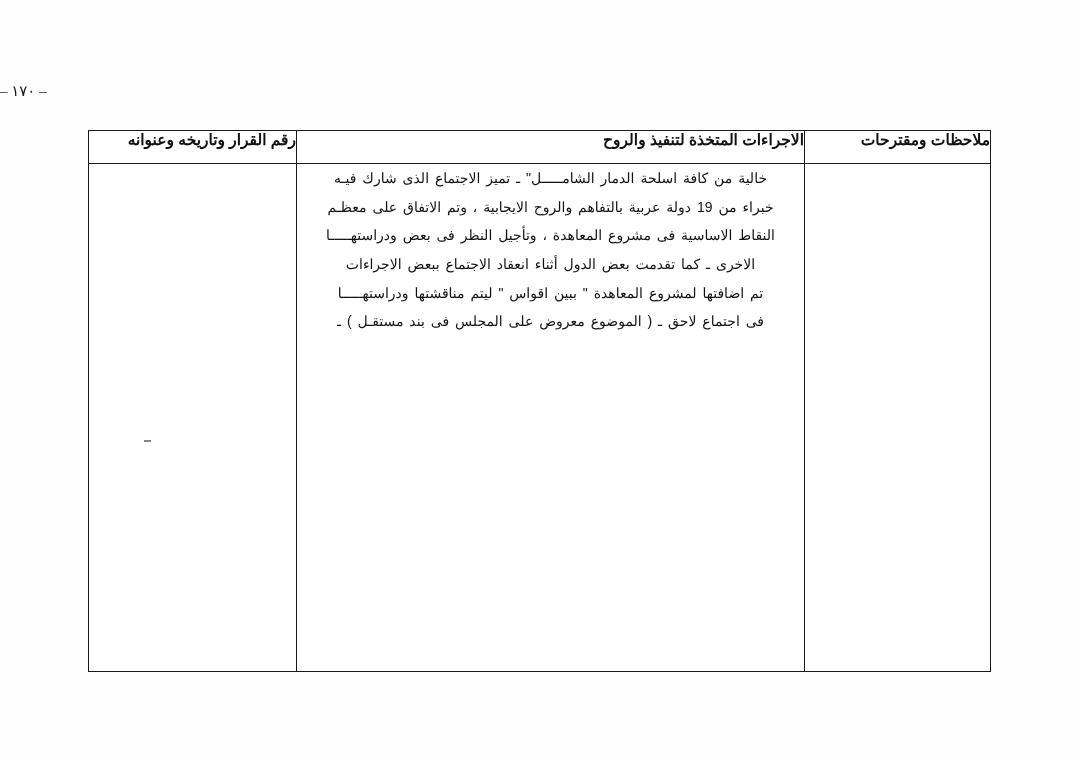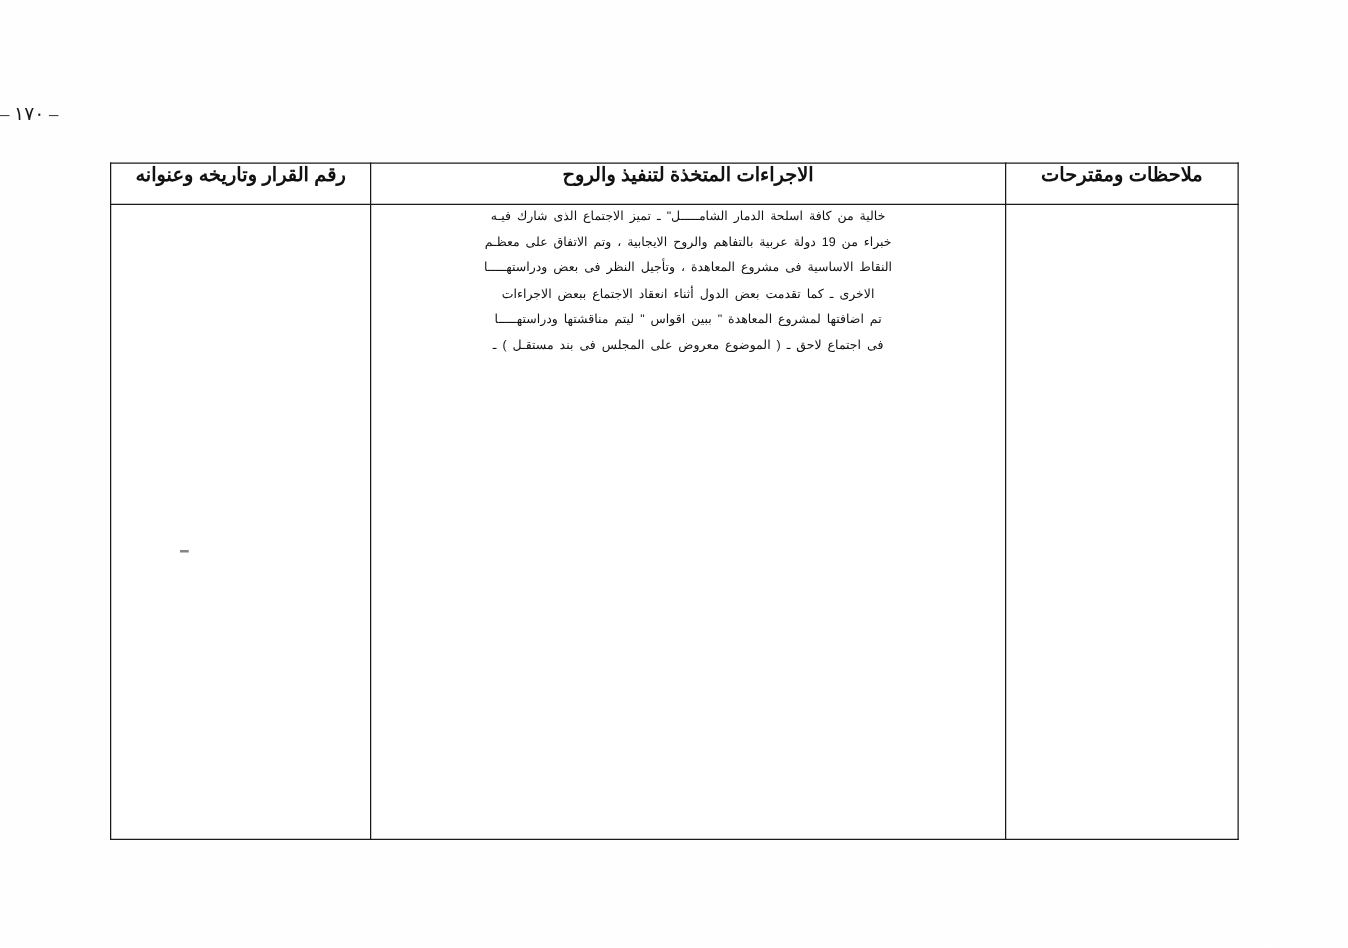--- a/index.html
+++ b/index.html
@@ -49,21 +49,21 @@
     background: #ffffff;
   }
   .doc-table td, .doc-table th {
     border: 1.4px solid #1a1a1a;
     vertical-align: top;
     padding: 0;
   }
 
   .head-cell {
     height: 32px;
-    text-align: center;
+    text-align: right;
     vertical-align: middle;
     font-size: 15.5px;
     font-weight: bold;
     color: #111111;
     font-family: "Liberation Sans", sans-serif;
     letter-spacing: 0.2px;
   }
 
   .col-decision { width: 208px; }
   .col-actions  { width: 508px; }
@@ -72,21 +72,21 @@
   .body-cell {
     height: 500px;
   }
 
   .actions-body {
     padding: 58px 22px 10px 22px;
   }
 
   .para {
     margin: 0;
-    font-size: 10px;
+    font-size: 14px;
     line-height: 2.05;
     text-align: justify;
     text-align-last: center;
     color: #111111;
     font-family: "Liberation Sans", sans-serif;
     word-spacing: 2px;
     direction: rtl;
   }
   .para span.line {
     display: block;

